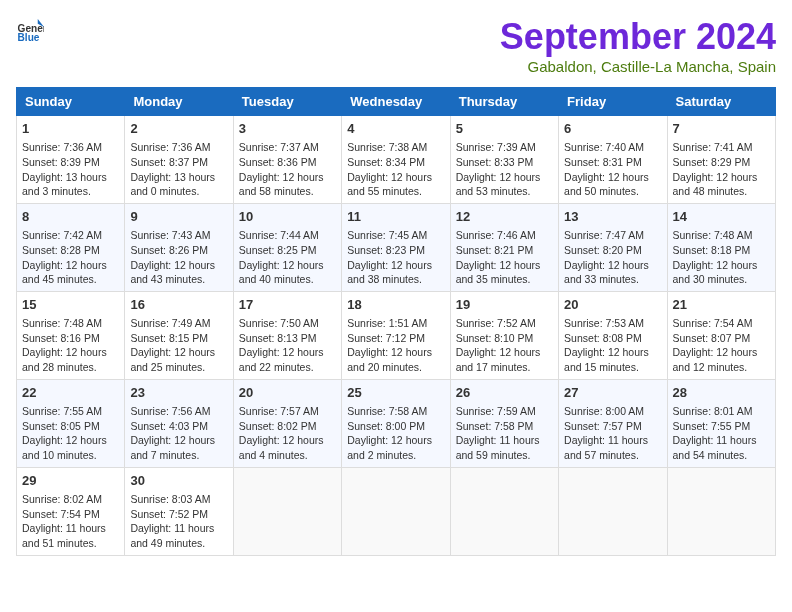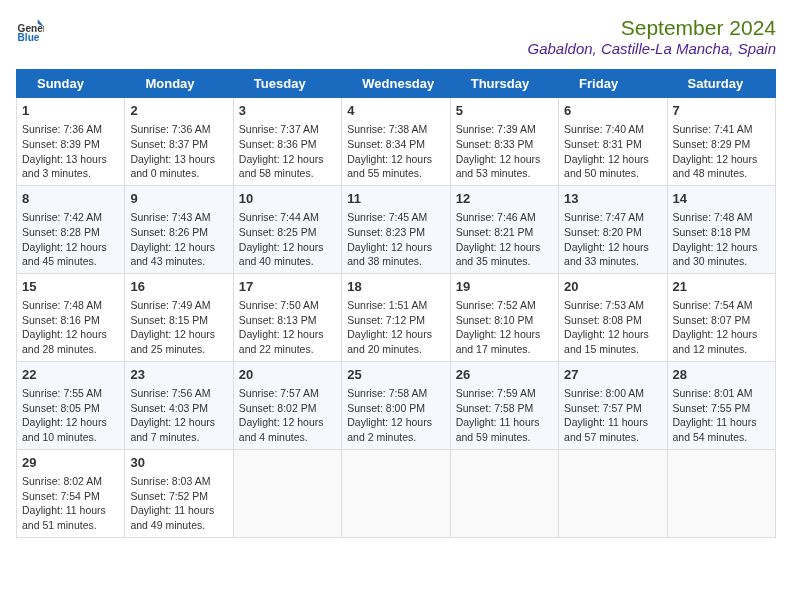--- a/index.html
+++ b/index.html
@@ -22,38 +22,37 @@
       gap: 4px;
     }
     .logo-icon {
       width: 28px;
       height: 28px;
     }
     .title-area {
       text-align: right;
     }
     .month-title {
-      font-size: 21px;
-      font-weight: normal;
-      color: #4d7c0f;
+      font-size: 36px;
+      font-weight: bold;
+      color: #6d28d9;
     }
     .location-title {
       font-size: 15px;
-      color: #4c1d95;
-      font-style: italic;
+      color: #4d7c0f;
     }
     table {
       width: 100%;
       border-collapse: collapse;
       table-layout: fixed;
     }
     thead th {
       background: #1a6bbf;
       color: #fff;
-      padding: 6px 20px;
+      padding: 6px 8px;
       font-size: 13px;
       text-align: left;
       border: 1px solid #1a6bbf;
     }
     tbody td {
       vertical-align: top;
       padding: 4px 5px;
       font-size: 10.5px;
       color: #333;
       border: 1px solid #ddd;

